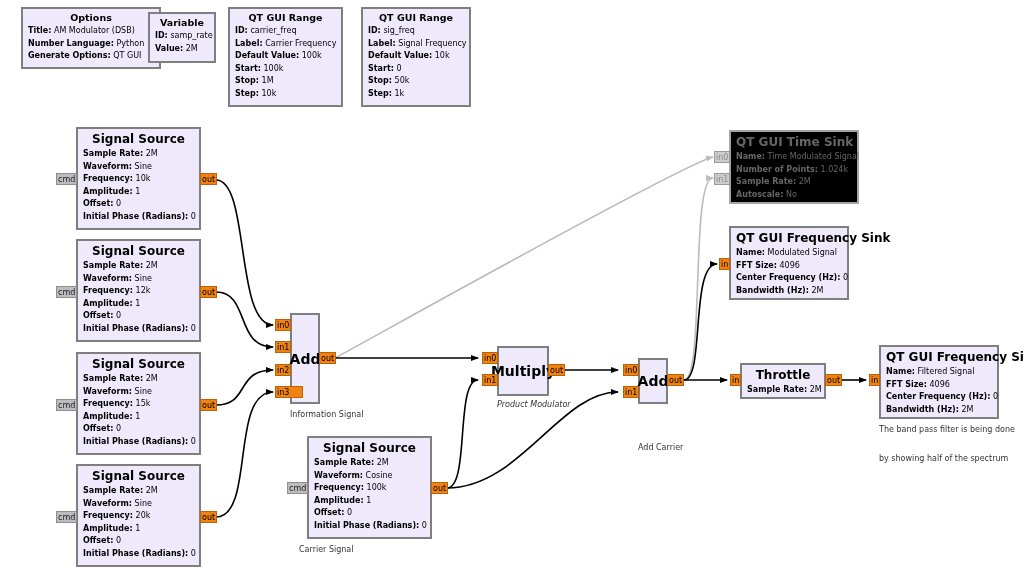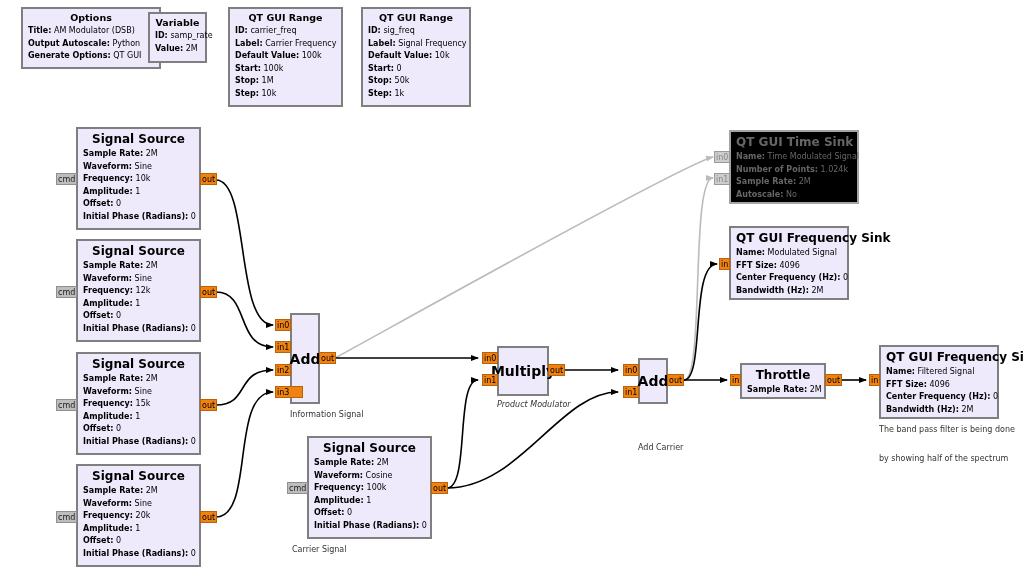--- a/index.html
+++ b/index.html
@@ -51,25 +51,25 @@
 
   <path d="M684,380 C705,380 690,264 717,264" fill="none" stroke="#000" stroke-width="1.6" marker-end="url(#ah)"></path>
   <path d="M684,380 L727,380" fill="none" stroke="#000" stroke-width="1.6" marker-end="url(#ah)"></path>
 
   <path d="M841,380 L866,380" fill="none" stroke="#000" stroke-width="1.6" marker-end="url(#ah)"></path>
 </svg>
 
 <div class="block small" style="left:9px;top:7px;width:140px;height:62px;margin-left:12px;">
   <div class="title">Options</div>
   <div class="param"><b>Title:</b> <span>AM Modulator (DSB)</span></div>
-  <div class="param"><b>Output Autoscale:</b> <span>Python</span></div>
+  <div class="param"><b>Number Language:</b> <span>Python</span></div>
   <div class="param"><b>Generate Options:</b> <span>QT GUI</span></div>
 </div>
 
-<div class="block small" style="left:148px;top:12px;width:59px;height:51px;">
+<div class="block small" style="left:148px;top:12px;width:68px;height:51px;">
   <div class="title">Variable</div>
   <div class="param"><b>ID:</b> <span>samp_rate</span></div>
   <div class="param"><b>Value:</b> <span>2M</span></div>
 </div>
 
 <div class="block small" style="left:228px;top:7px;width:115px;height:100px;">
   <div class="title">QT GUI Range</div>
   <div class="param"><b>ID:</b> <span>carrier_freq</span></div>
   <div class="param"><b>Label:</b> <span>Carrier Frequency</span></div>
   <div class="param"><b>Default Value:</b> <span>100k</span></div>
@@ -166,21 +166,21 @@
   <div class="title">Signal Source</div>
   <div class="param"><b>Sample Rate:</b> <span>2M</span></div>
   <div class="param"><b>Waveform:</b> <span>Cosine</span></div>
   <div class="param"><b>Frequency:</b> <span>100k</span></div>
   <div class="param"><b>Amplitude:</b> <span>1</span></div>
   <div class="param"><b>Offset:</b> <span>0</span></div>
   <div class="param"><b>Initial Phase (Radians):</b> <span>0</span></div>
 </div>
 <div class="port cmd" style="left:287px;top:482px;width:21px;">cmd</div>
 <div class="port" style="left:431px;top:482px;width:17px;">out</div>
-<div class="comment" style="left:292px;top:545px;">Carrier Signal</div>
+<div class="comment" style="left:299px;top:545px;">Carrier Signal</div>
 
 <div class="block disabled" style="left:729px;top:130px;width:130px;height:74px;">
   <div class="title">QT GUI Time Sink</div>
   <div class="param"><b>Name:</b> <span>Time Modulated Signal</span></div>
   <div class="param"><b>Number of Points:</b> <span>1.024k</span></div>
   <div class="param"><b>Sample Rate:</b> <span>2M</span></div>
   <div class="param"><b>Autoscale:</b> <span>No</span></div>
 </div>
 <div class="port dis" style="left:714px;top:151px;width:16px;">in0</div>
 <div class="port dis" style="left:714px;top:173px;width:16px;">in1</div>

